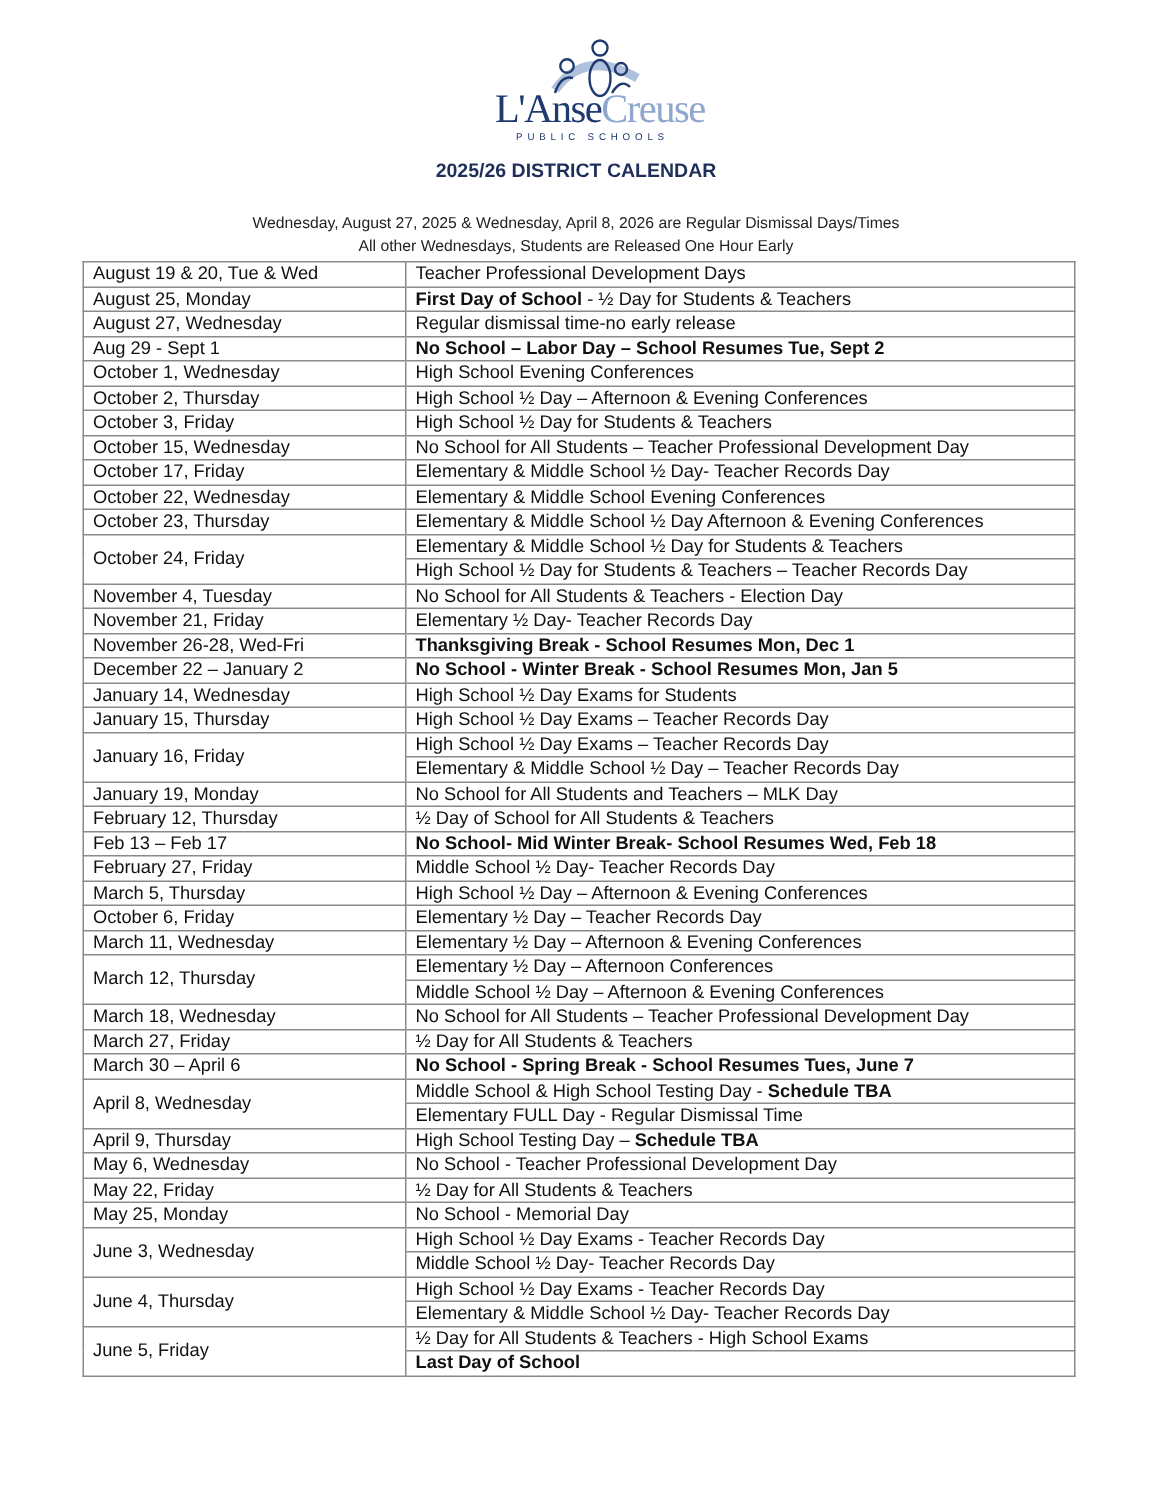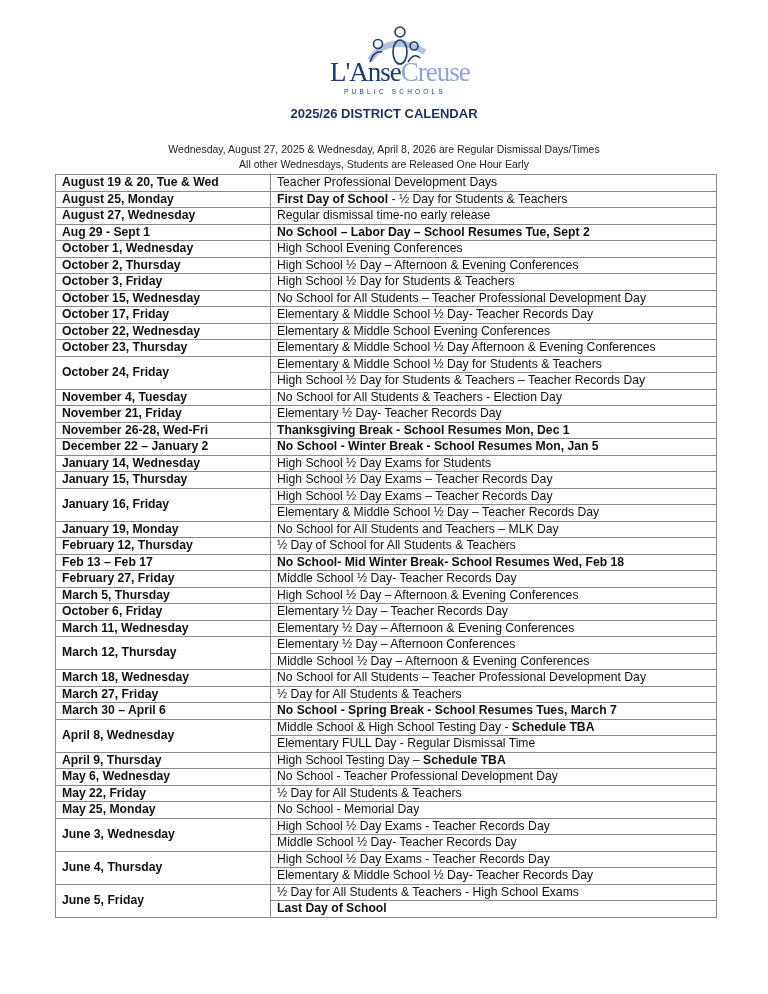--- a/index.html
+++ b/index.html
@@ -17,21 +17,21 @@
   .title { position: absolute; left: 0; width: 768px; top: 106px; text-align: center;
            font-weight: bold; font-size: 13px; color: #1e2f5a; }
   .subtitle { position: absolute; left: 0; width: 768px; text-align: center;
               font-size: 10.5px; color: #222; margin-top: 10px; }
   .sub1 { top: 133px; }
   .sub2 { top: 148px; }
   table.cal { position: absolute; left: 55px; top: 174px; width: 662px;
               border-collapse: collapse; table-layout: fixed; }
   table.cal td { border: 1px solid #8a8a8a; font-size: 12.2px; padding: 0 6px;
                  height: 15.5px; line-height: 15.5px; white-space: nowrap; overflow: hidden; }
-  table.cal td.date { width: 202px; font-weight: bold; }
+  table.cal td.date { width: 202px; font-weight: normal; }
   table.cal td.evt { }
   .bold { font-weight: bold; }
 </style>
 </head>
 <body>
 
 <div class="logo">
   <svg viewBox="0 0 130 56">
     <path d="M40 38 Q60 10 95 30" stroke="#8fa6cf" stroke-width="6" fill="none" opacity="0.7"></path>
     <circle cx="48" cy="22" r="4.5" fill="none" stroke="#1e3a6e" stroke-width="1.6"></circle>
@@ -171,21 +171,21 @@
       <tr>
         <td class="date">March 18, Wednesday</td>
         <td class="evt"><span>No School for All Students – Teacher Professional Development Day</span></td>
       </tr>
       <tr>
         <td class="date">March 27, Friday</td>
         <td class="evt"><span>½ Day for All Students &amp; Teachers</span></td>
       </tr>
       <tr>
         <td class="date">March 30 – April 6</td>
-        <td class="evt"><span class="bold">No School - Spring Break - School Resumes Tues, March 7</span></td>
+        <td class="evt"><span class="bold">No School - Spring Break - School Resumes Tues, June 7</span></td>
       </tr>
       <tr>
         <td class="date" rowspan="2">April 8, Wednesday</td>
         <td class="evt"><span>Middle School &amp; High School Testing Day - </span><span class="bold">Schedule TBA</span></td>
       </tr>
       <tr>
         <td class="evt"><span>Elementary FULL Day - Regular Dismissal Time</span></td>
       </tr>
       <tr>
         <td class="date">April 9, Thursday</td>

